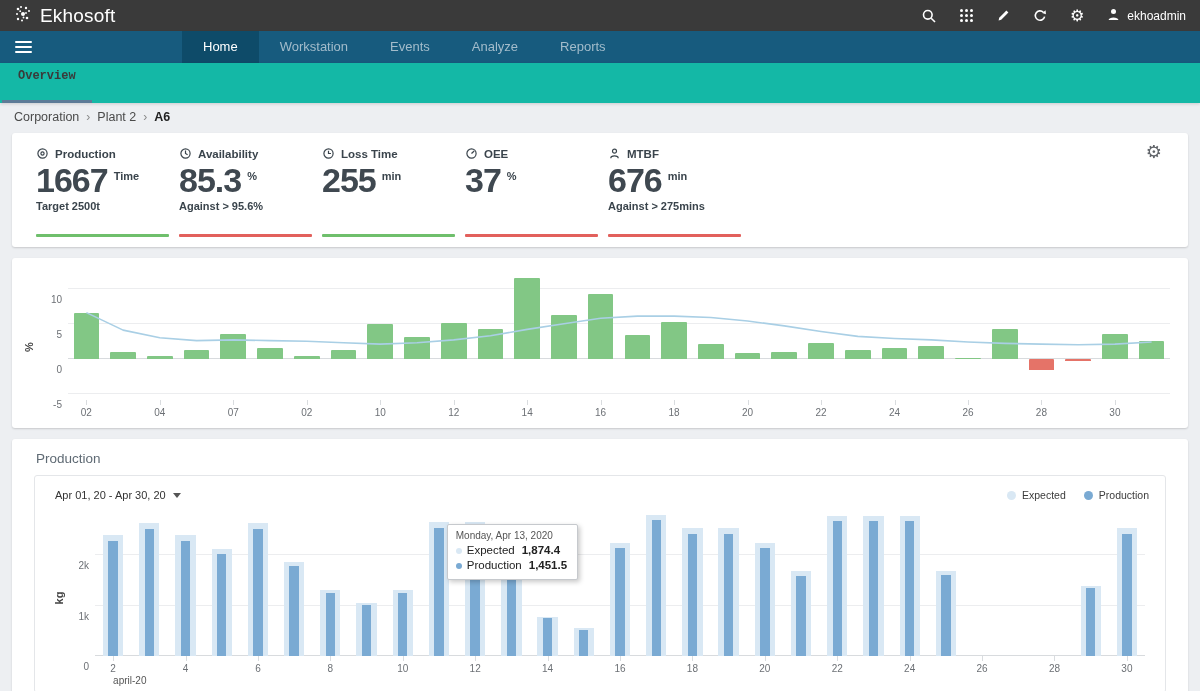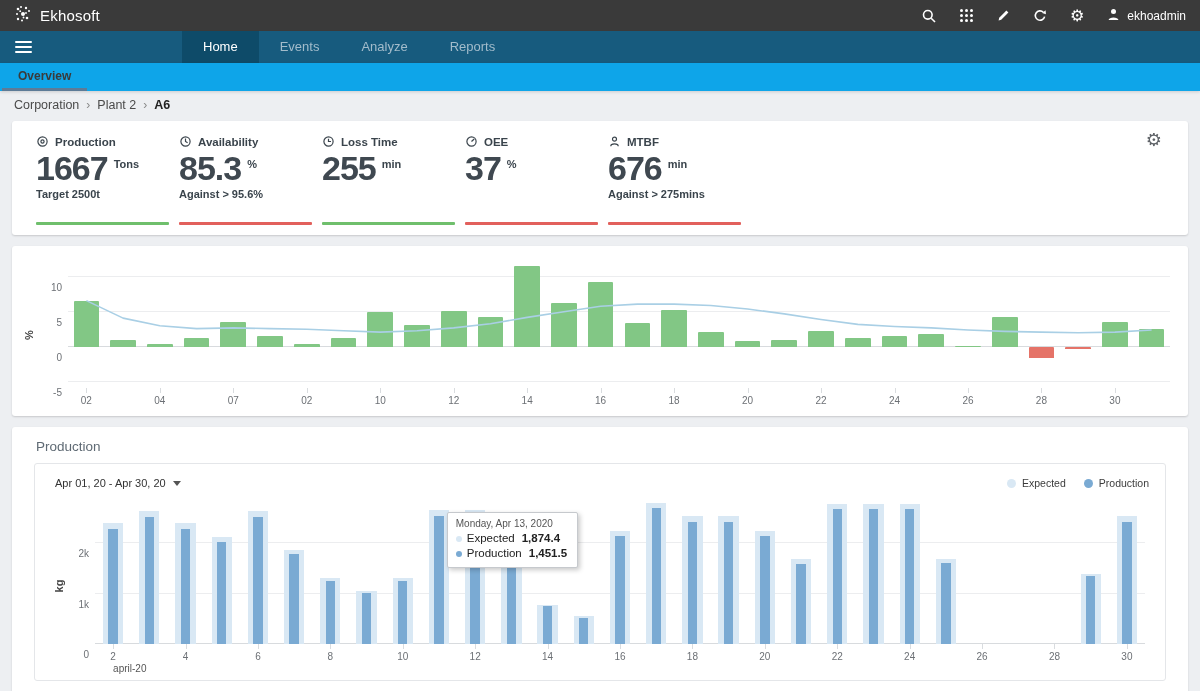--- a/index.html
+++ b/index.html
@@ -2,37 +2,37 @@
 <html><head>
 <meta charset="utf-8">
 <style>
   * { margin:0; padding:0; box-sizing:border-box; }
   html,body { width:1200px; height:691px; overflow:hidden; }
   body { font-family:"Liberation Sans", sans-serif; background:#edeff2; color:#333; }
 
   
   .topbar { height:31px; background:#3a3a3a; display:flex; align-items:center; padding:0 14px; }
   .logo-wrap { display:flex; align-items:center; gap:6px; }
-  .logo-text { color:#fff; font-size:15px; letter-spacing:.2px; }
+  .logo-text { color:#fff; font-size:19px; letter-spacing:.2px; }
   .topbar-right { margin-left:auto; display:flex; align-items:center; gap:21px; }
   .tb-icon { width:16px; height:16px; display:flex; align-items:center; justify-content:center; cursor:pointer; }
   .tb-icon svg { display:block; }
   .gear-glyph { color:#fff; font-size:16px; line-height:16px; font-family:"DejaVu Sans", sans-serif; }
   .user-chip { display:flex; align-items:center; gap:6px; color:#fff; font-size:12px; cursor:pointer; }
 
   
   .navbar { height:32px; background:#175b7e; display:flex; align-items:stretch; }
   .hamburger { width:44px; display:flex; flex-direction:column; justify-content:center; gap:3px; padding-left:15px; cursor:pointer; }
   .hamburger span { width:17px; height:2px; background:#fff; border-radius:1px; }
   .nav-tabs { display:flex; margin-left:138px; }
   .nav-tab { padding:0 21px; line-height:32px; font-size:13px; color:#a3bccb; cursor:pointer; }
   .nav-tab.active { background:#0e4b69; color:#fff; }
 
   
-  .subnav { height:28px; background:#0ea5e9; box-shadow:0 1px 3px rgba(0,0,0,.15); position:relative; z-index:3; display:flex; }
+  .subnav { height:40px; background:#14b8a6; box-shadow:0 1px 3px rgba(0,0,0,.15); position:relative; z-index:3; display:flex;font-family:Liberation Mono, monospace; }
   .subnav-tab { margin-left:2px; padding:0 16px; font-size:12px; font-weight:bold; color:#3a3a3a; line-height:26px; border-bottom:3px solid transparent; cursor:pointer; }
   .subnav-tab.active { border-bottom-color:#5d7b97; }
 
   
   .breadcrumb { height:27px; display:flex; align-items:center; padding:0 14px; font-size:12.5px; color:#4a4a4a; gap:7px; }
   .crumb { cursor:pointer; }
   .crumb.last { font-weight:bold; color:#222; cursor:default; }
   .crumb-sep { color:#8a8a8a; font-size:12px; }
 
   
@@ -166,20 +166,21 @@
 </header>
 
 <nav class="navbar">
   <div class="hamburger">
       <span></span>
       <span></span>
       <span></span>
     </div>
   <div class="nav-tabs">
       <div class="nav-tab active">Home</div>
+      <div class="nav-tab">Workstation</div>
       <div class="nav-tab">Events</div>
       <div class="nav-tab">Analyze</div>
       <div class="nav-tab">Reports</div>
     </div>
 </nav>
 
 <div class="subnav">
   <div class="subnav-tab active">Overview</div>
 </div>
 
@@ -198,21 +199,21 @@
   <div class="kpi-card">
         <div class="kpi-head">
           <svg width="13" height="13" viewBox="0 0 13 13">
             <circle cx="6.5" cy="6.5" r="4.6" fill="none" stroke="#3a444c" stroke-width="1.2"></circle>
             <circle cx="6.5" cy="6.5" r="1.6" fill="none" stroke="#3a444c" stroke-width="1.2"></circle>
           </svg>
           <span class="kpi-label">Production</span>
         </div>
         <div class="kpi-value">
           <span class="kpi-num">1667</span>
-          <span class="kpi-unit">Tons</span>
+          <span class="kpi-unit">Time</span>
         </div>
         <div class="kpi-sub">Target 2500t</div>
         <div class="kpi-line" style="background:#6fbf6c"></div>
       </div>
       <div class="kpi-card">
         <div class="kpi-head">
           <svg width="13" height="13" viewBox="0 0 13 13">
             <circle cx="6.5" cy="6.5" r="4.6" fill="none" stroke="#3a444c" stroke-width="1.2"></circle>
             <path d="M6.5 3.6 V6.5 L8.6 7.8" fill="none" stroke="#3a444c" stroke-width="1.2"></path>
           </svg>

